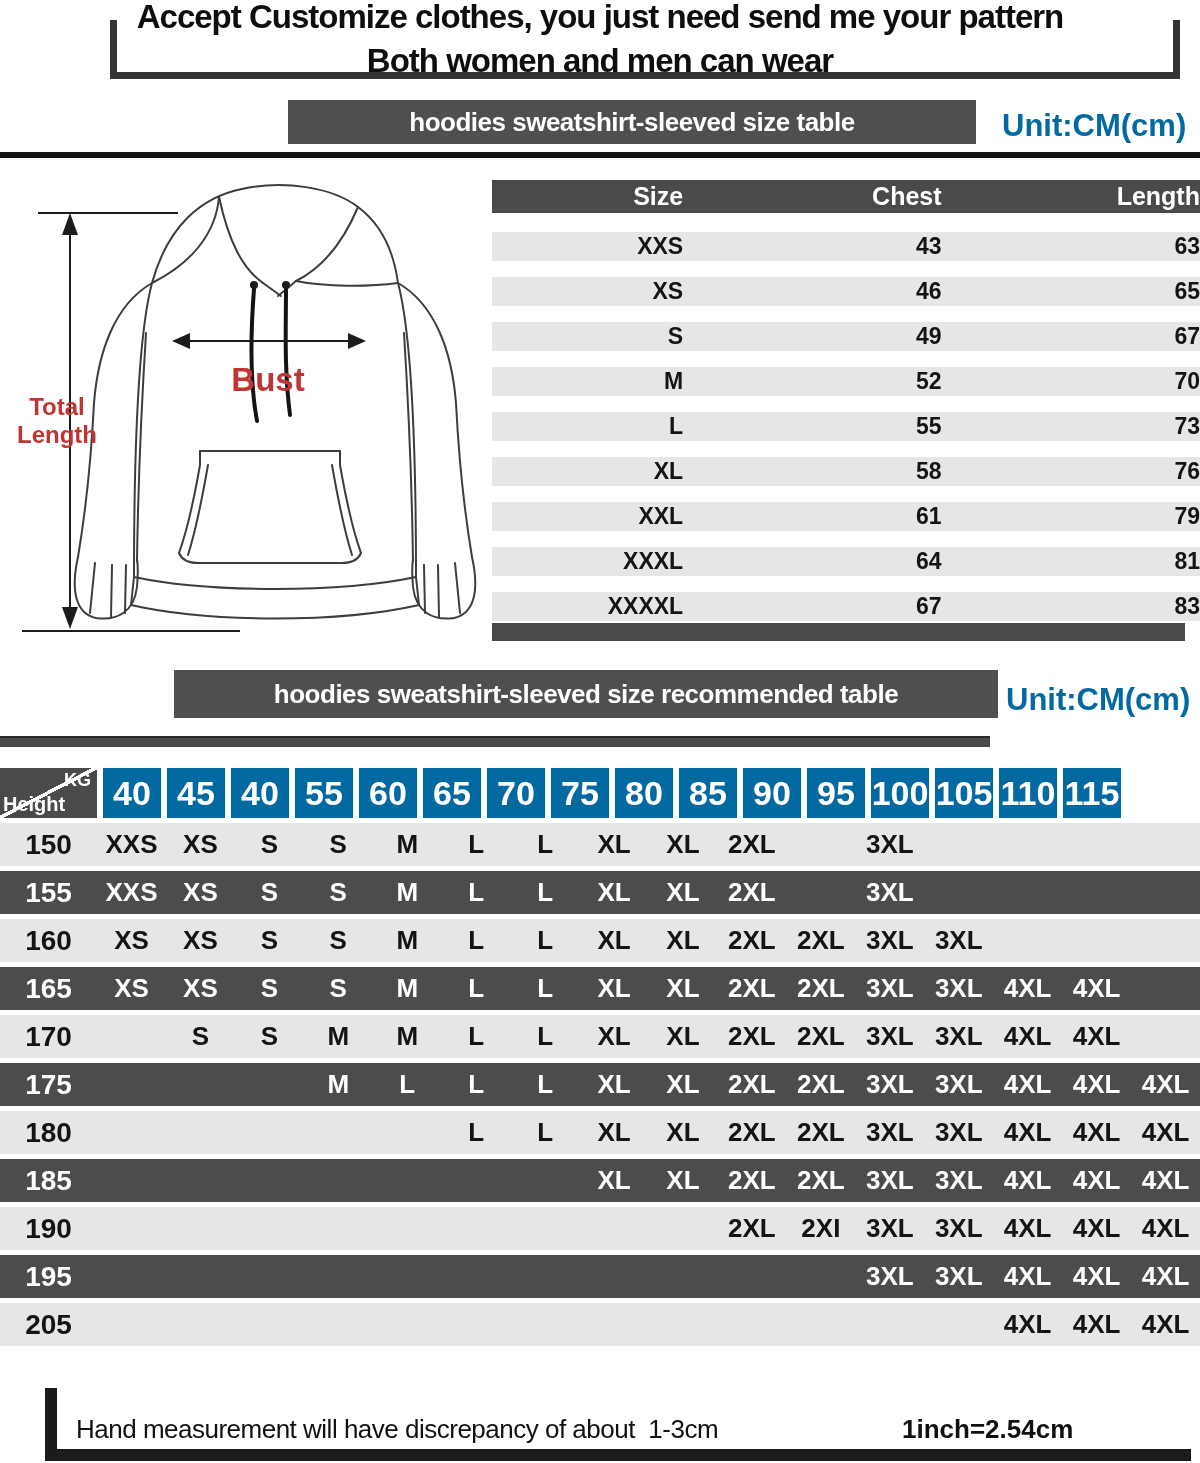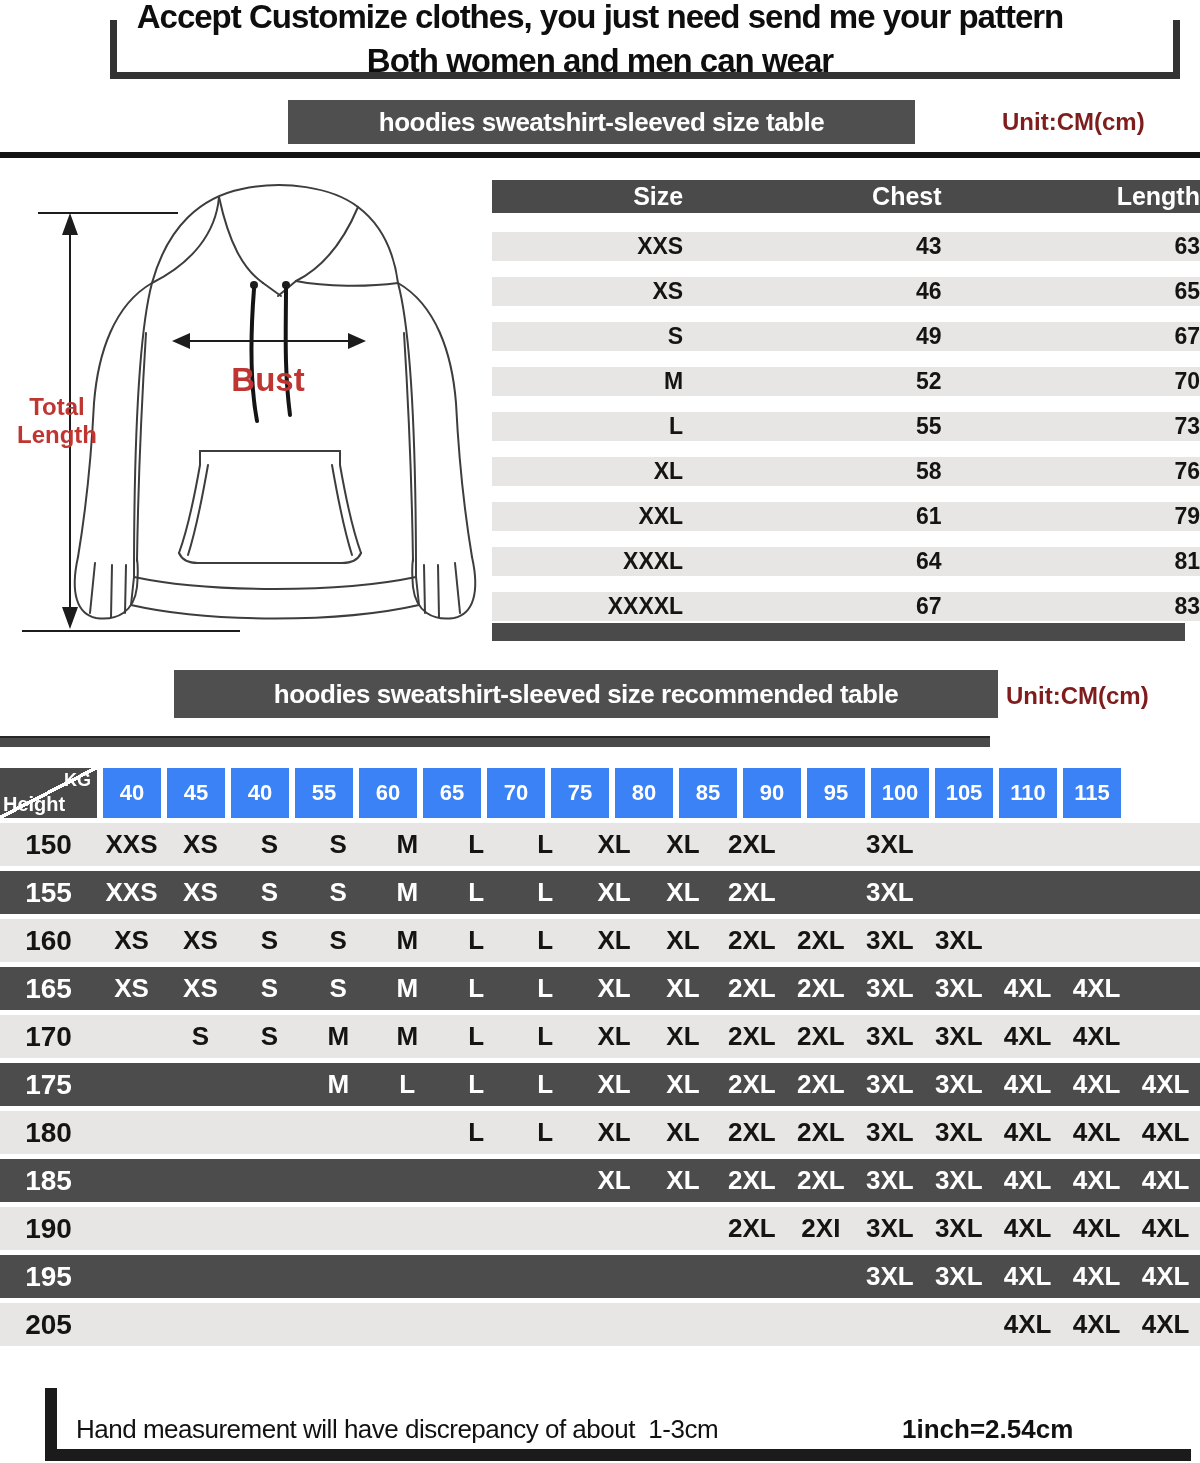--- a/index.html
+++ b/index.html
@@ -13,23 +13,23 @@
     border-left:7px solid #333;border-right:7px solid #333;border-bottom:7px solid #333}
   .head-line{position:absolute;left:0;right:0;text-align:center;font-weight:bold;
     font-size:33px;letter-spacing:-1px;color:#0e0e0e;white-space:nowrap}
   #head-line1{top:-2px}
   #head-line2{top:42px}
 
   #sep1{position:absolute;left:0;top:152px;width:1200px;height:6px;background:#141414}
 
   .banner{position:absolute;background:#4f4f4f;color:#fff;font-weight:bold;
     display:flex;align-items:center;justify-content:center;letter-spacing:-0.5px}
-  #banner1{left:288px;top:100px;width:627px;height:44px;font-size:26px}
+  #banner1{left:288px;top:100px;width:688px;height:44px;font-size:26px}
   #banner2{left:174px;top:670px;width:824px;height:48px;font-size:26px}
-  .unit{position:absolute;font-weight:bold;font-size:24px;color:#7f1d1d;white-space:nowrap}
+  .unit{position:absolute;font-weight:bold;font-size:31px;color:#0369a1;white-space:nowrap}
   #unit1{left:1002px;top:108px}
   #unit2{left:1006px;top:682px}
   #bar2{position:absolute;left:0;top:736px;width:990px;height:9px;background:#4a4a4a;border-top:2px solid #282828}
 
   
   #hoodie{position:absolute;left:0;top:163px;width:490px;height:505px}
 
   
   #size-table{position:absolute;left:492px;top:180px;width:708px}
   .st-grid{display:grid;grid-template-columns:27% 36.5% 36.5%;align-items:center;text-align:right}
@@ -37,21 +37,21 @@
   .st-row{height:29px;background:#e7e6e4;color:#141414;font-size:23px;font-weight:bold;margin-bottom:16px}
   #st-footer{width:693px;height:18px;background:#4a4a4a;margin-top:-14px}
 
   
   #rec-table{position:absolute;left:0;top:768px;width:1200px}
   #rec-header{display:flex;gap:6px;height:50px;margin-bottom:5px}
   #corner{flex:0 0 97px;position:relative;color:#fff;font-weight:bold;background:#4a4a4a;
     background-image:linear-gradient(to bottom right, rgba(0,0,0,0) 47.5%, #fff 47.5%, #fff 51.5%, rgba(0,0,0,0) 51.5%)}
   #corner .kg{position:absolute;top:2px;right:6px;font-size:18px}
   #corner .ht{position:absolute;bottom:2px;left:3px;font-size:20px}
-  .wt-box{flex:0 0 58px;background:#3b82f6;color:#fff;font-size:22px;font-weight:bold;
+  .wt-box{flex:0 0 58px;background:#0369a1;color:#fff;font-size:34px;font-weight:bold;
     display:flex;align-items:center;justify-content:center}
   .rec-row{display:flex;height:43px;margin-bottom:5px;align-items:center}
   .rec-row.light{background:#e7e6e4;color:#141414}
   .rec-row.dark{background:#4c4c4c;color:#fff}
   .rec-label{flex:0 0 97px;text-align:center;font-size:28px;font-weight:bold}
   .rec-cell{flex:1;text-align:center;font-size:26px;font-weight:bold;white-space:nowrap}
 
   
   #foot-left{position:absolute;left:45px;top:1388px;width:12px;height:73px;background:#1b1b1b}
   #foot-bottom{position:absolute;left:45px;top:1449px;width:1146px;height:12px;background:#1b1b1b}

